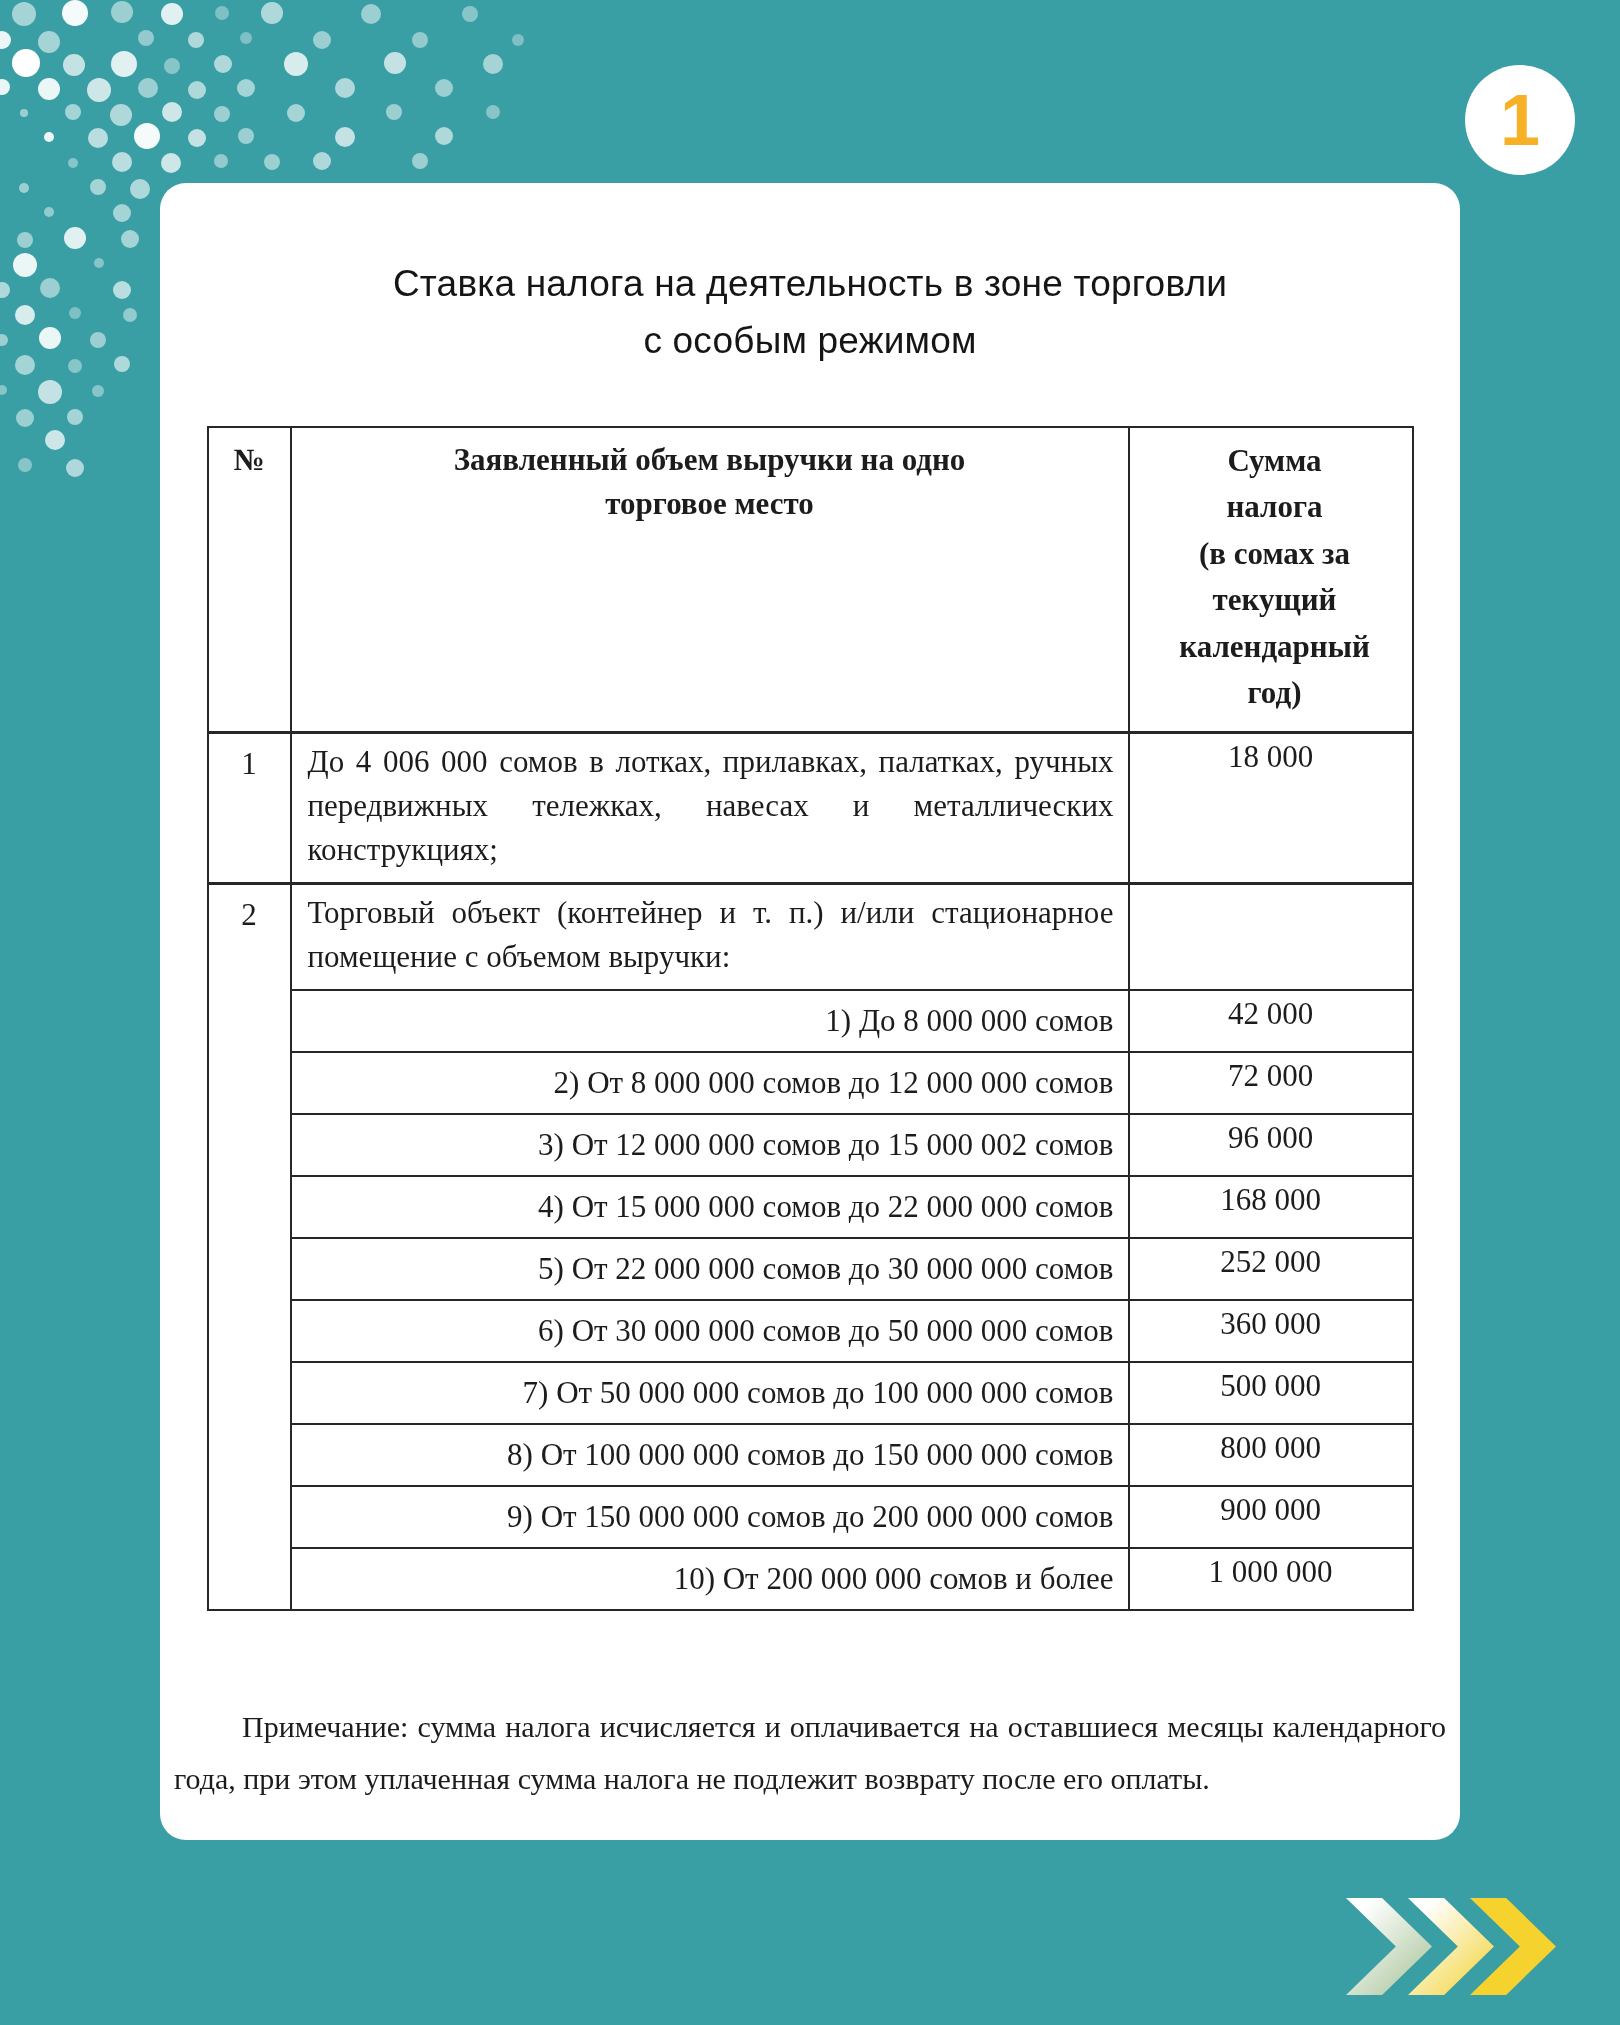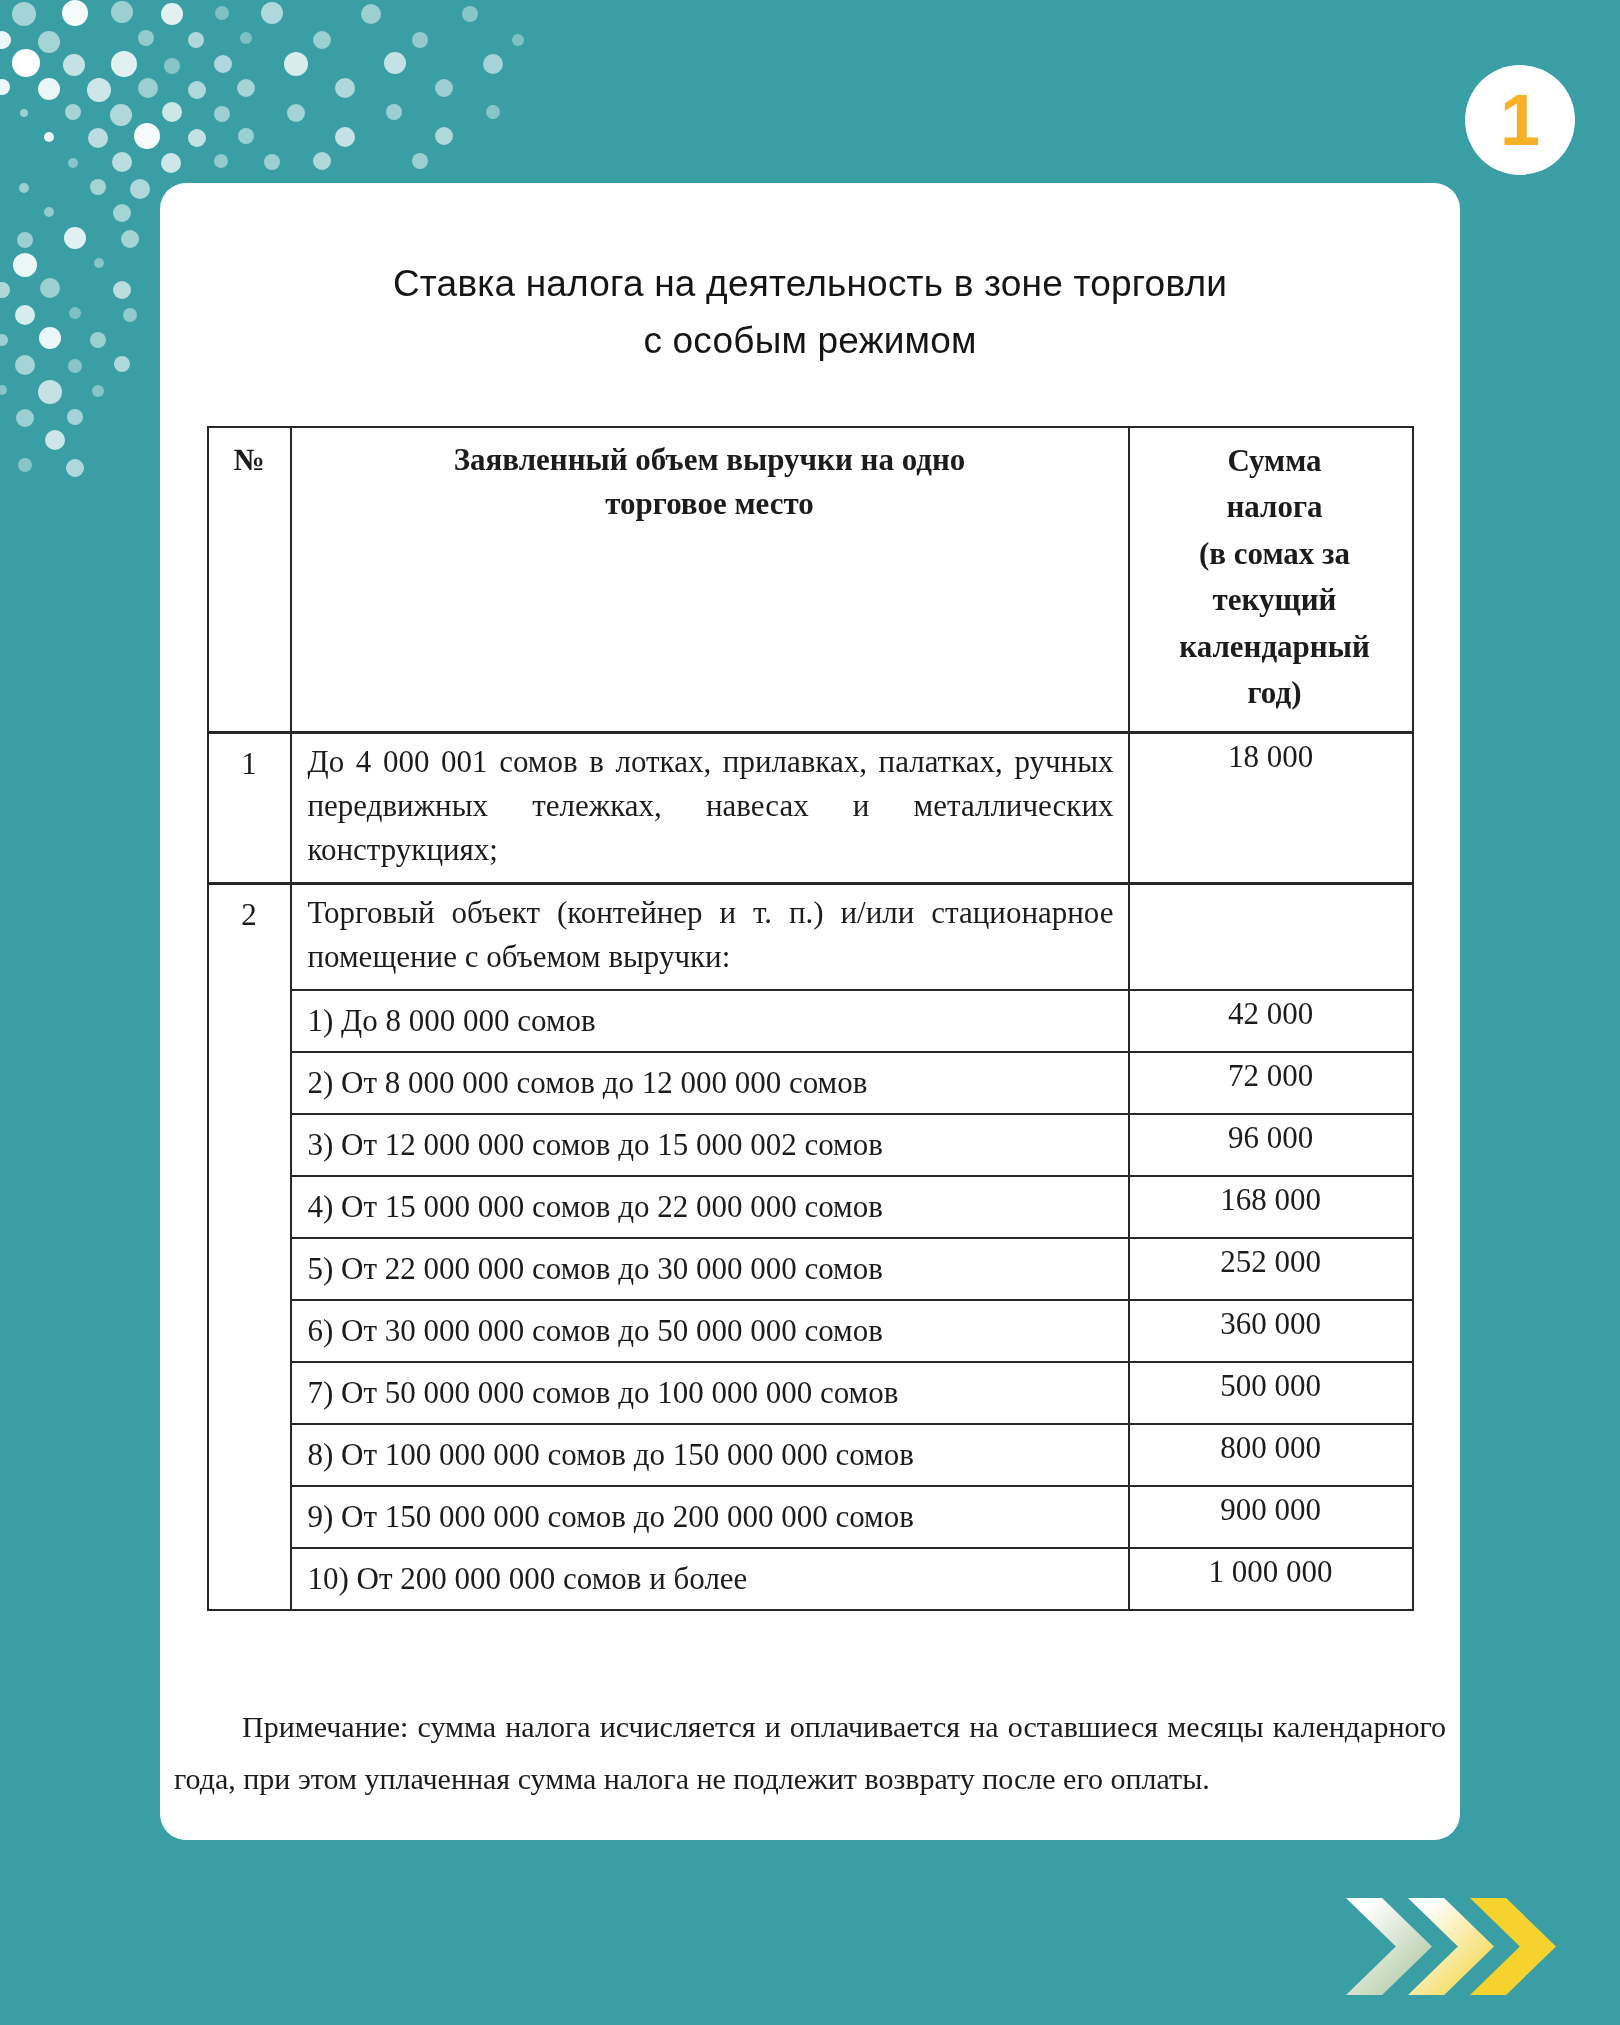--- a/index.html
+++ b/index.html
@@ -62,21 +62,21 @@
     white-space:pre-line;
   }
   th.h-amt{line-height:1.5;padding-left:16px;}
   td{vertical-align:top;line-height:1.42;}
   td.num{text-align:center;padding-top:8px;}
   td.desc{
     text-align:justify;
     padding:6px 14px 10px 16px;
   }
   td.desc-sub{
-    text-align:left;
+    text-align:right;
     padding:8px 14px 8px 16px;
   }
   td.amt{text-align:center;}
   tr.hdr th{border-bottom-width:3px;}
   tr.r1 td{border-bottom-width:3px;}
   
   .note{
     margin:90px 14px 0 14px;
     font-family:"Liberation Serif","DejaVu Serif",serif;
     font-size:30px;line-height:1.73;color:#1c1c1c;
@@ -211,21 +211,21 @@
 налога
 (в сомах за
 текущий
 календарный
 год)</th>
         </tr>
       </thead>
       <tbody>
         <tr class="r1">
           <td class="num">1</td>
-          <td class="desc">До 4 000 001 сомов в лотках, прилавках, палатках, ручных передвижных тележках, навесах и металлических конструкциях;</td>
+          <td class="desc">До 4 006 000 сомов в лотках, прилавках, палатках, ручных передвижных тележках, навесах и металлических конструкциях;</td>
           <td class="amt">18 000</td>
         </tr>
         <tr>
           <td class="num" rowspan="11">2</td>
           <td class="desc">Торговый объект (контейнер и т. п.) и/или стационарное помещение с объемом выручки:</td>
           <td class="amt"></td>
         </tr>
         <tr>
           <td class="desc-sub">1) До 8 000 000 сомов</td>
           <td class="amt">42 000</td>

